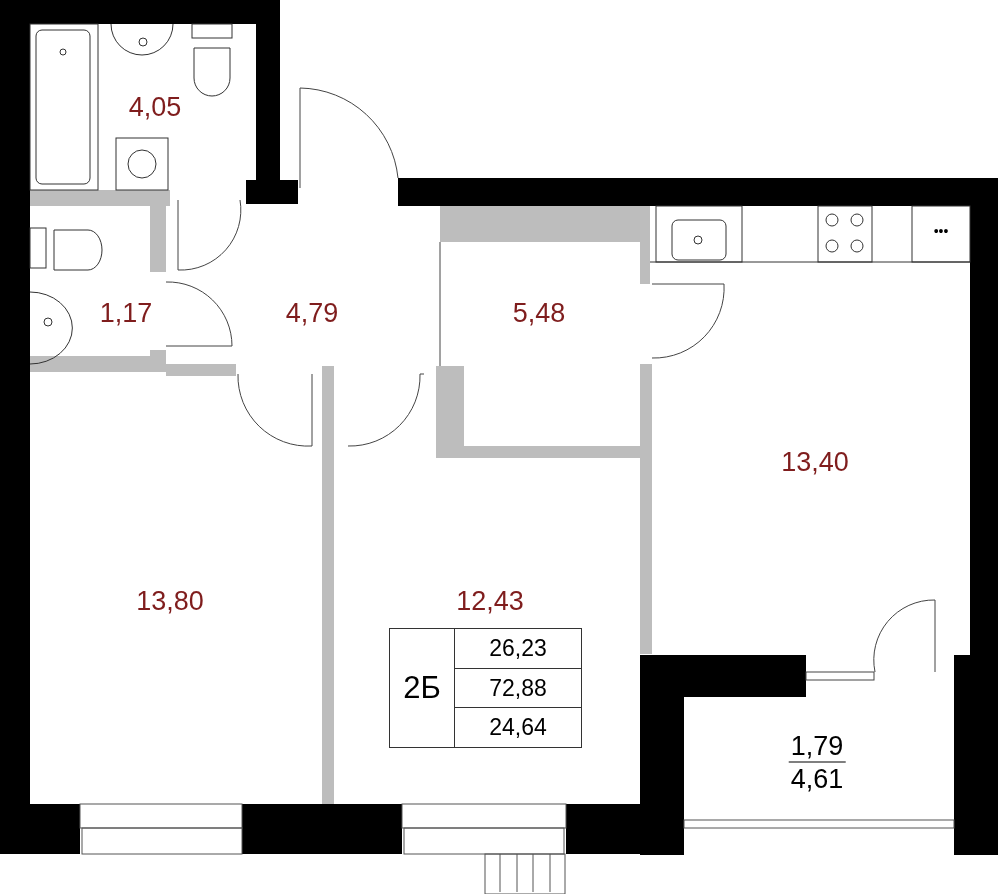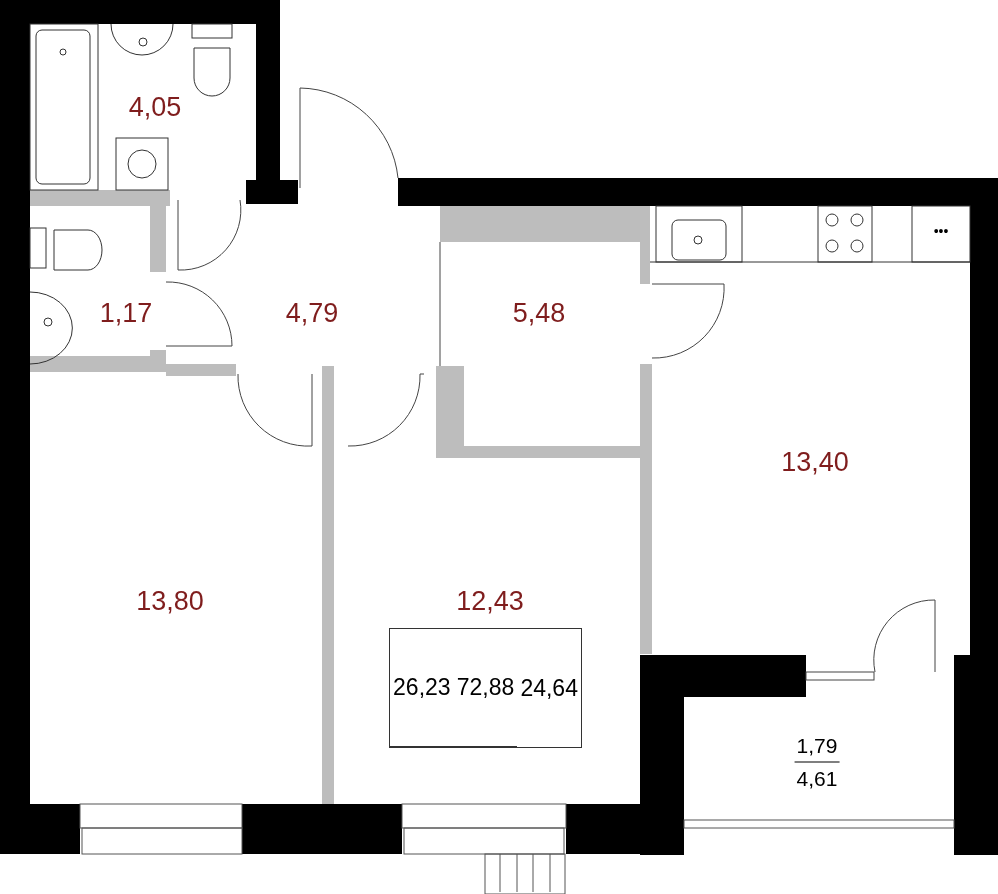--- a/index.html
+++ b/index.html
@@ -1,23 +1,23 @@
 <!DOCTYPE html>
 <html><head>
 <meta charset="utf-8">
 <style>
   html,body{margin:0;padding:0;background:#fff;}
   body{width:998px;height:894px;position:relative;overflow:hidden;font-family:"Liberation Sans",sans-serif;}
   svg{position:absolute;left:0;top:0;}
   .lbl{position:absolute;font-size:27px;color:#7f1d1d;white-space:nowrap;transform:translate(-50%,-50%);}
-  .frac{position:absolute;transform:translate(-50%,-50%);text-align:center;font-size:21px;line-height:32px;}
+  .frac{position:absolute;transform:translate(-50%,-50%);text-align:center;font-size:27px;line-height:32px;}
   .frac .top{border-bottom:1.5px solid #000;padding:0 2px;}
   .info{position:absolute;left:389px;top:628px;width:193px;height:120px;border:1px solid #333;box-sizing:border-box;display:flex;}
   .info .type{width:64px;border-right:1px solid #333;display:flex;align-items:center;justify-content:center;font-size:31px;}
-  .info .vals{flex:1;display:flex;}
+  .info .vals{flex:1;display:flex;flex-direction:column;}
   .info .v{flex:1;display:flex;align-items:center;justify-content:center;font-size:23px;border-bottom:1px solid #333;}
   .info .v:last-child{border-bottom:none;}
 </style>
 </head>
 <body>
 
 <svg width="998" height="894" viewBox="0 0 998 894">
 
   <g fill="#000">
     <rect x="0" y="0" width="280" height="24"></rect>
@@ -108,18 +108,19 @@
 <div class="lbl" style="left:815px;top:462px;">13,40</div>
 <div class="lbl" style="left:170px;top:601px;">13,80</div>
 <div class="lbl" style="left:479px;top:601px;margin-left:11px;">12,43</div>
 
 <div class="frac" style="left:817px;top:762px;">
   <div class="top">1,79</div>
   <div>4,61</div>
 </div>
 
 <div class="info">
+  <div class="type">2Б</div>
   <div class="vals">
     <div class="v">26,23</div>
     <div class="v">72,88</div>
     <div class="v">24,64</div>
   </div>
 </div>
 
 </body></html>

